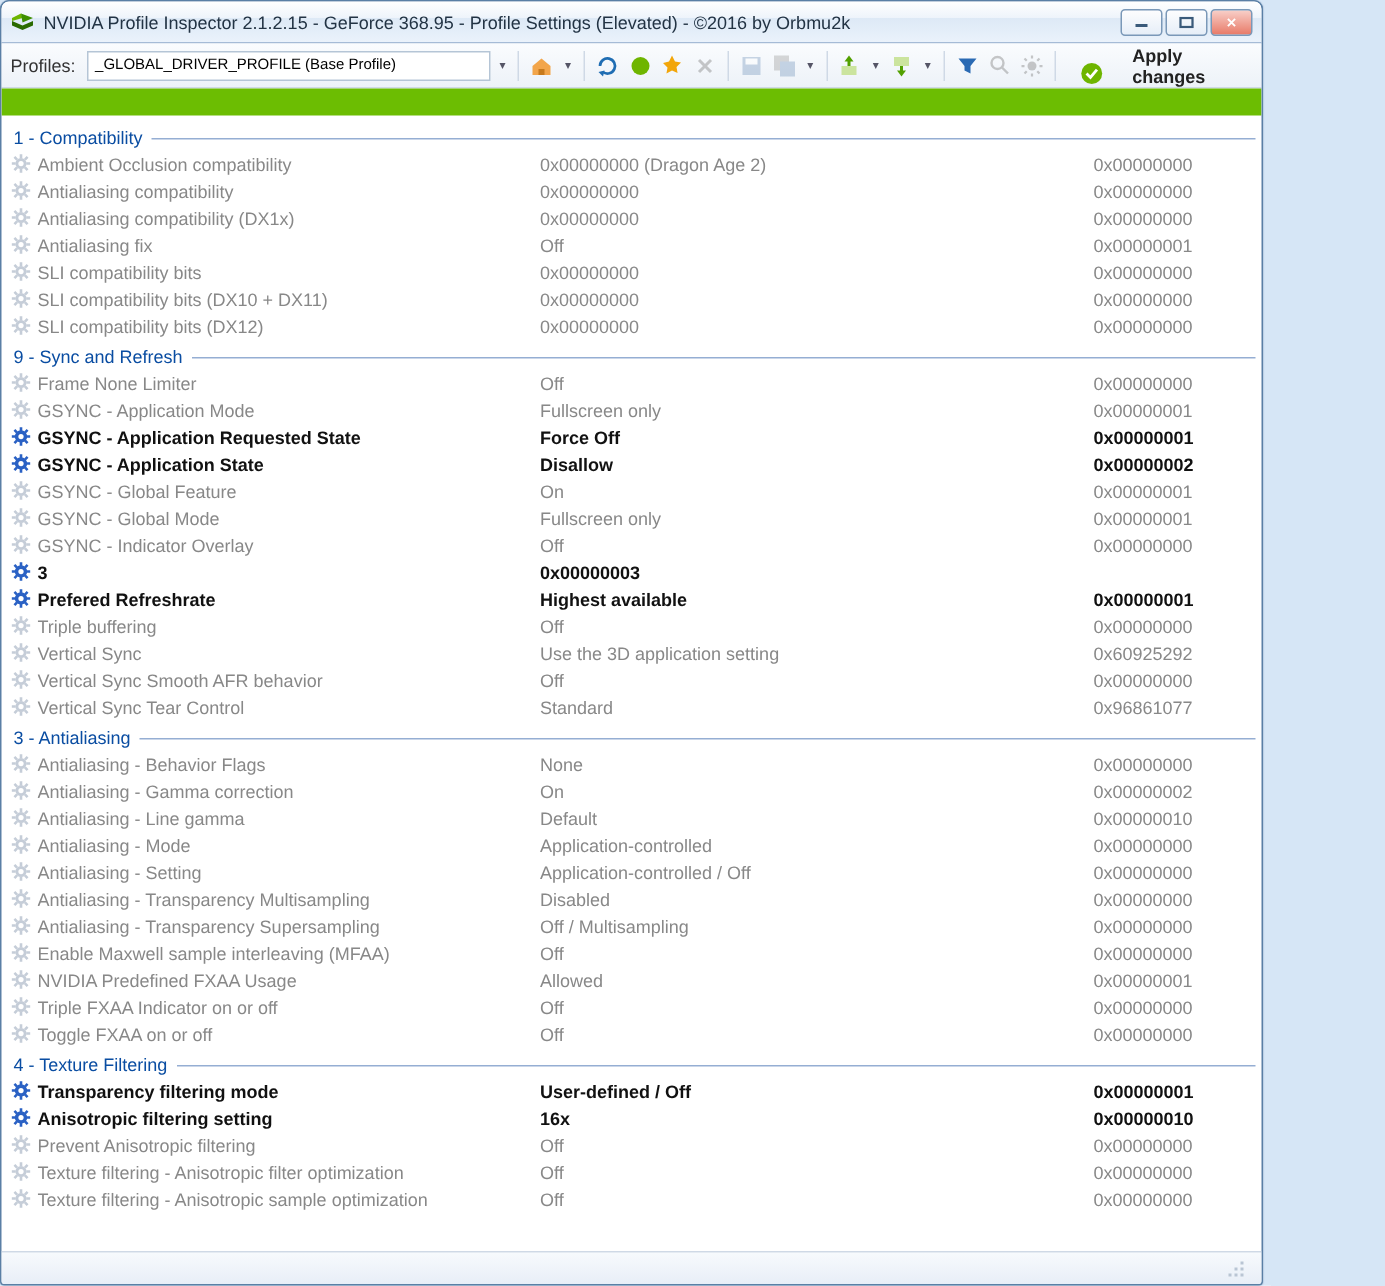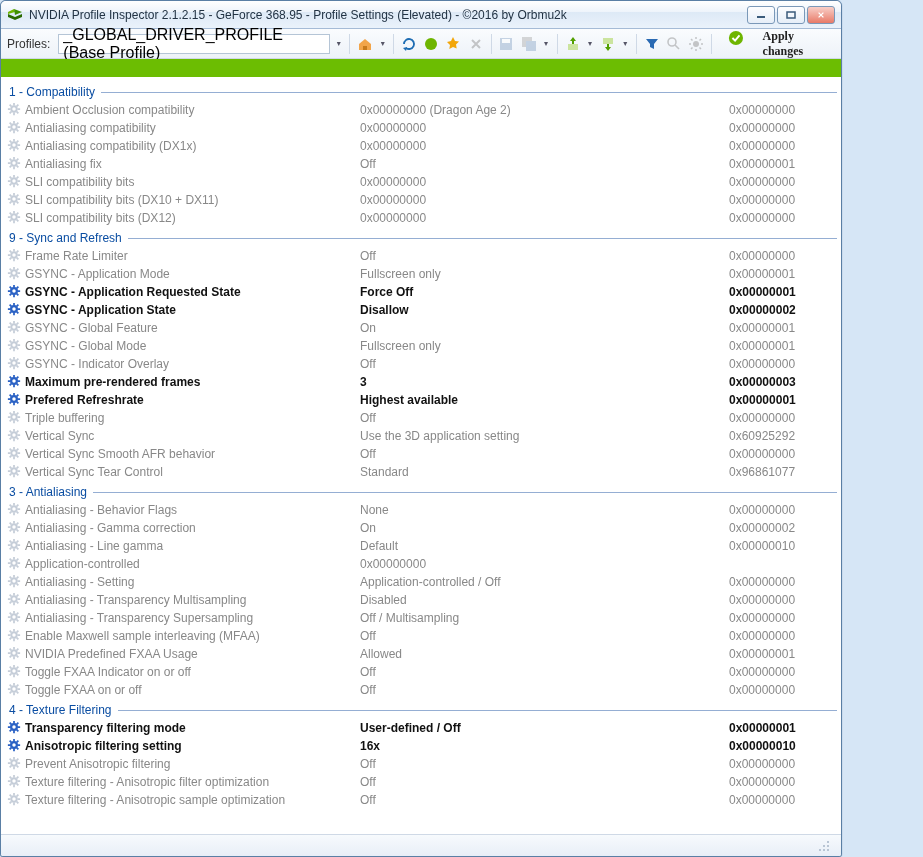--- a/index.html
+++ b/index.html
@@ -6,27 +6,27 @@
   html, body { margin: 0; padding: 0; font-family: "Segoe UI", Tahoma, sans-serif; font-size: 12px; background: #d6e6f6; }
   .window { width: 842px; height: 857px; background: #fff; border: 1px solid #5a7fa5; border-radius: 6px 6px 3px 3px; overflow: hidden; display: flex; flex-direction: column; box-shadow: 0 0 1px #5a7fa5; }
   .titlebar { height: 28px; background: linear-gradient(#ffffff,#eef4fb 40%,#dde9f6 41%,#eaf2fb); display: flex; align-items: center; padding: 0 6px 0 6px; gap: 6px; border-bottom: 1px solid #a5bbd6; }
   .title-icon { width:16px; height:16px; }
   .title-text { flex: 1; color: #223344; font-size: 12px; }
   .ctrl-btns { display:flex; gap:2px; }
   .ctrl-btn { width:28px; height:18px; border:1px solid #7a98b8; border-radius:3px; background:linear-gradient(#fdfdfe,#e6eef8); display:flex; align-items:center; justify-content:center; font-size:9px; color:#3a5a7a; line-height:1; }
   .ctrl-btn.close { background:linear-gradient(#f8cfc8,#e87a68); color:#fff; }
   .toolbar { height:30px; background:linear-gradient(#fafcfe,#edf2f8); border-bottom:1px solid #cfd9e6; display:flex; align-items:center; padding:0 6px; gap:4px; }
   .tb-label { color:#333; padding-right:4px; }
-  .profile-sel { height:20px; width:300px; border:1px solid #b5c5d6; background:#fff; display:flex; align-items:center; padding:0 4px; font-family:inherit; font-size:16px; }
+  .profile-sel { height:20px; width:300px; border:1px solid #b5c5d6; background:#fff; display:flex; align-items:center; padding:0 4px; font-family:inherit; font-size:10px; }
   .tb-sep { width:1px; height:20px; background:#cfd9e6; margin:0 2px; }
   .tb-btn { width:20px; height:20px; display:flex; align-items:center; justify-content:center; border-radius:2px; }
   .tb-btn.disabled { opacity:0.45; }
   .tb-drop { width:10px; display:flex; align-items:center; justify-content:center; font-size:8px; color:#556; }
   .spacer { flex:1; }
-  .apply { display:flex; align-items:flex-start; gap:19px; padding:0 6px;font-family:Liberation Serif, serif; }
+  .apply { display:flex; align-items:flex-end; gap:19px; padding:0 6px; }
   .apply-txt { font-weight:bold; color:#222; }
   .greenbar { height:18px; background:#6cbd02; }
   .main { flex:1; overflow:hidden; display:flex; }
   .grid-wrap { flex:1; overflow-y:scroll; overflow-x:hidden; padding:4px 2px 4px 6px; }
   .section-head { color:#0a4da2; padding:4px 2px 2px 2px; display:flex; align-items:center; gap:6px;text-align:right; }
   .section-head .line { flex:1; height:1px; background:#95aed3; }
   .row { display:grid; grid-template-columns: 18px 335px 1fr 110px; align-items:center; height:18px; }
   .gear { width:14px; height:14px; }
   .row .name { color:#888; white-space:nowrap; overflow:hidden; text-overflow:ellipsis; }
   .row .val  { color:#888; white-space:nowrap; overflow:hidden; text-overflow:ellipsis; }
@@ -291,21 +291,21 @@
           <div><svg class="gear" viewBox="0 0 16 16">
               <circle cx="8" cy="8" r="3" fill="#fff"></circle>
               <g class="sp" fill="#c5cdd8">
                 <circle cx="8" cy="8" r="4.2"></circle>
               </g>
               <g stroke="#c5cdd8" stroke-width="2" class="sp">
                 <path d="M8 1v3M8 12v3M1 8h3M12 8h3M3 3l2 2M11 11l2 2M13 3l-2 2M5 11l-2 2"></path>
               </g>
               <circle cx="8" cy="8" r="2" fill="#fff"></circle>
             </svg></div>
-          <div class="name">Frame Rate Limiter</div>
+          <div class="name">Frame None Limiter</div>
           <div class="val">Off</div>
           <div class="hex">0x00000000</div>
         </div>
         <div class="row">
           <div><svg class="gear" viewBox="0 0 16 16">
               <circle cx="8" cy="8" r="3" fill="#fff"></circle>
               <g class="sp" fill="#c5cdd8">
                 <circle cx="8" cy="8" r="4.2"></circle>
               </g>
               <g stroke="#c5cdd8" stroke-width="2" class="sp">
@@ -396,21 +396,20 @@
           <div><svg class="gear" viewBox="0 0 16 16">
               <circle cx="8" cy="8" r="3" fill="#fff"></circle>
               <g class="sp" fill="#2a61c4" stroke="#2a61c4">
                 <circle cx="8" cy="8" r="4.2"></circle>
               </g>
               <g stroke="#2a61c4" stroke-width="2" class="sp" fill="#2a61c4">
                 <path d="M8 1v3M8 12v3M1 8h3M12 8h3M3 3l2 2M11 11l2 2M13 3l-2 2M5 11l-2 2"></path>
               </g>
               <circle cx="8" cy="8" r="2" fill="#fff"></circle>
             </svg></div>
-          <div class="name">Maximum pre-rendered frames</div>
           <div class="val">3</div>
           <div class="hex">0x00000003</div>
         </div>
         <div class="row changed">
           <div><svg class="gear" viewBox="0 0 16 16">
               <circle cx="8" cy="8" r="3" fill="#fff"></circle>
               <g class="sp" fill="#2a61c4" stroke="#2a61c4">
                 <circle cx="8" cy="8" r="4.2"></circle>
               </g>
               <g stroke="#2a61c4" stroke-width="2" class="sp" fill="#2a61c4">
@@ -535,20 +534,21 @@
           <div><svg class="gear" viewBox="0 0 16 16">
               <circle cx="8" cy="8" r="3" fill="#fff"></circle>
               <g class="sp" fill="#c5cdd8">
                 <circle cx="8" cy="8" r="4.2"></circle>
               </g>
               <g stroke="#c5cdd8" stroke-width="2" class="sp">
                 <path d="M8 1v3M8 12v3M1 8h3M12 8h3M3 3l2 2M11 11l2 2M13 3l-2 2M5 11l-2 2"></path>
               </g>
               <circle cx="8" cy="8" r="2" fill="#fff"></circle>
             </svg></div>
+          <div class="name">Antialiasing - Mode</div>
           <div class="val">Application-controlled</div>
           <div class="hex">0x00000000</div>
         </div>
         <div class="row">
           <div><svg class="gear" viewBox="0 0 16 16">
               <circle cx="8" cy="8" r="3" fill="#fff"></circle>
               <g class="sp" fill="#c5cdd8">
                 <circle cx="8" cy="8" r="4.2"></circle>
               </g>
               <g stroke="#c5cdd8" stroke-width="2" class="sp">
@@ -624,21 +624,21 @@
           <div><svg class="gear" viewBox="0 0 16 16">
               <circle cx="8" cy="8" r="3" fill="#fff"></circle>
               <g class="sp" fill="#c5cdd8">
                 <circle cx="8" cy="8" r="4.2"></circle>
               </g>
               <g stroke="#c5cdd8" stroke-width="2" class="sp">
                 <path d="M8 1v3M8 12v3M1 8h3M12 8h3M3 3l2 2M11 11l2 2M13 3l-2 2M5 11l-2 2"></path>
               </g>
               <circle cx="8" cy="8" r="2" fill="#fff"></circle>
             </svg></div>
-          <div class="name">Toggle FXAA Indicator on or off</div>
+          <div class="name">Triple FXAA Indicator on or off</div>
           <div class="val">Off</div>
           <div class="hex">0x00000000</div>
         </div>
         <div class="row">
           <div><svg class="gear" viewBox="0 0 16 16">
               <circle cx="8" cy="8" r="3" fill="#fff"></circle>
               <g class="sp" fill="#c5cdd8">
                 <circle cx="8" cy="8" r="4.2"></circle>
               </g>
               <g stroke="#c5cdd8" stroke-width="2" class="sp">

